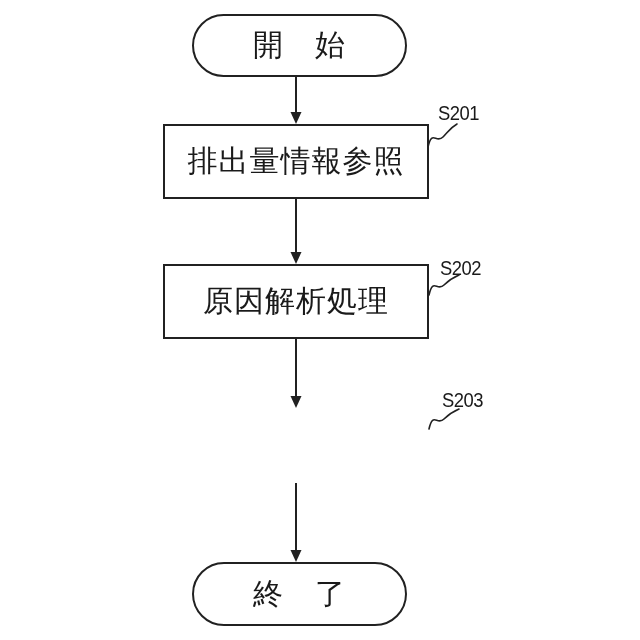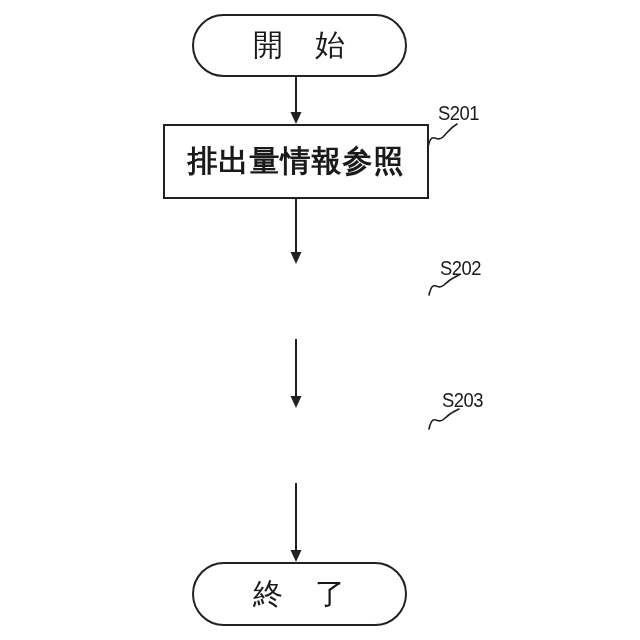--- a/index.html
+++ b/index.html
@@ -55,21 +55,21 @@
     height: 63px;
     border-radius: 32px;
   }
   .terminal.start { top: 14px; }
   .terminal.end   { top: 562px; height: 64px; border-radius: 33px; }
   .process {
     left: 163px;
     width: 266px;
     height: 75px;
   }
-  .process.step1 { top: 124px; font-weight: bold; }
+  .process.step1 { top: 124px; }
   .process.step2 { top: 264px; }
   .process.step3 { top: 408px; }
   .step-tag {
     position: absolute;
     font-size: 20px;
     letter-spacing: -0.5px;
     color: #1a1a1a;
     transform: scaleX(0.92);
     transform-origin: left top;
   }
@@ -106,20 +106,23 @@
 
   <div class="node terminal start">
     <span>開　始</span>
   </div>
 
   <div class="node process step1">
     <span>排出量情報参照</span>
   </div>
   <div class="step-tag tag1">S201</div>
 
+  <div class="node process step2">
+    <span>原因解析処理</span>
+  </div>
   <div class="step-tag tag2">S202</div>
 
   <div class="step-tag tag3">S203</div>
 
   <div class="node terminal end">
     <span>終　了</span>
   </div>
 
 </div>
 

